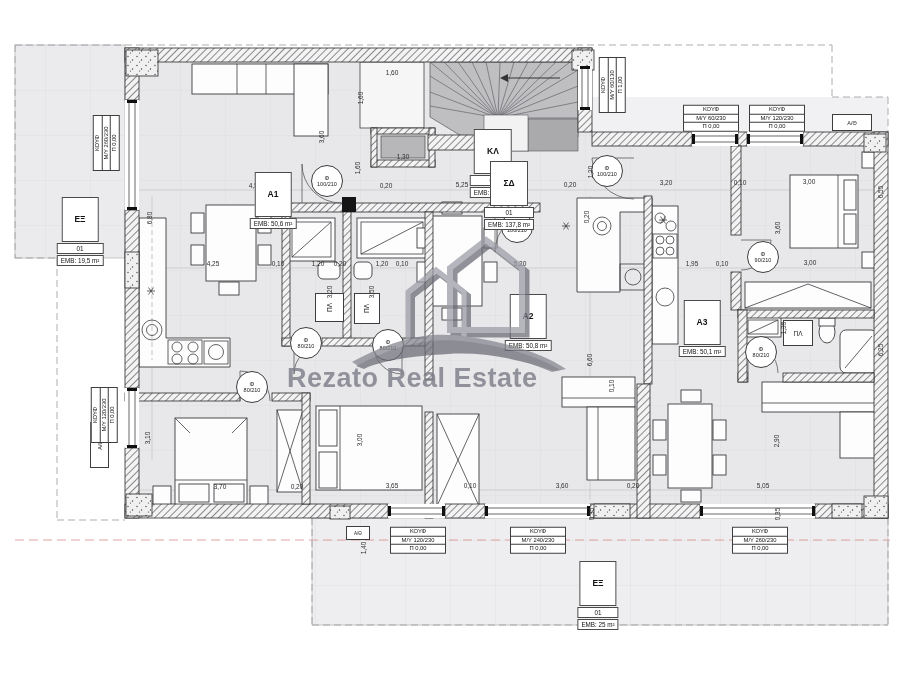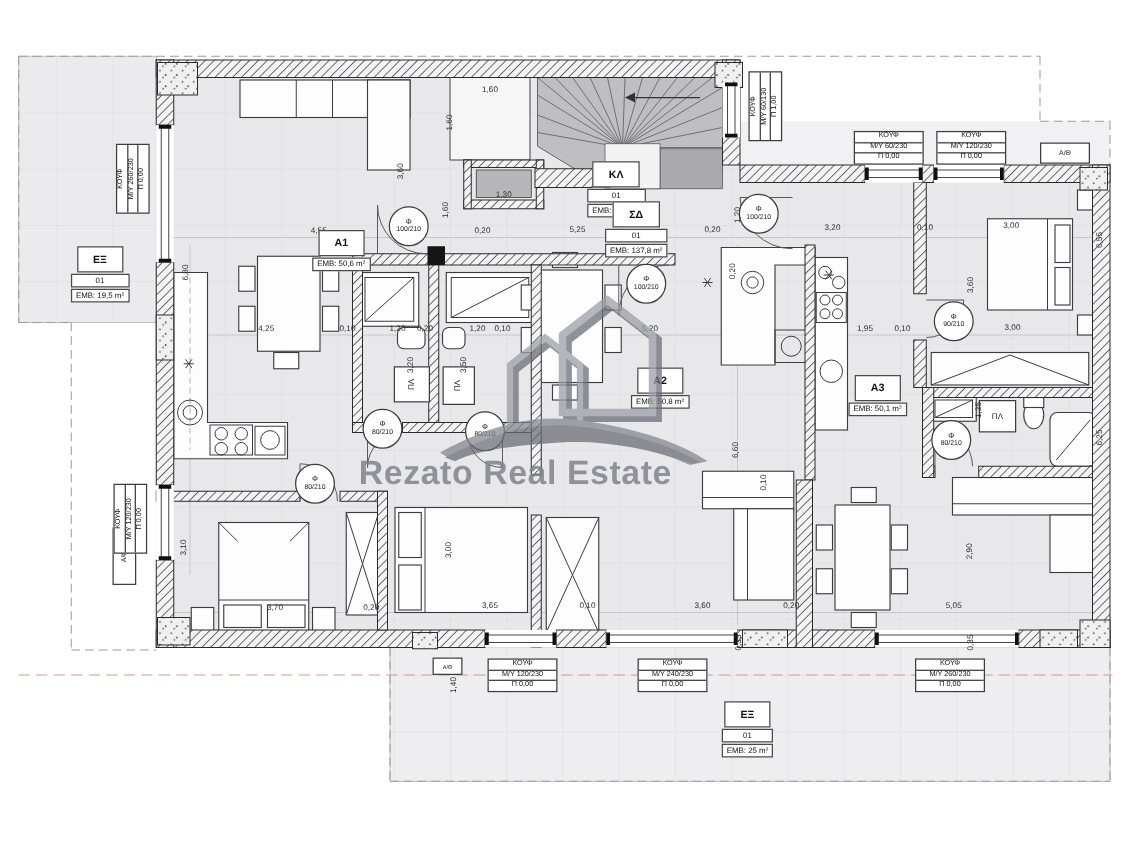--- a/index.html
+++ b/index.html
@@ -18,21 +18,21 @@
   .cap{fill:#101010}
   .fan{stroke:#55555a;stroke-width:.6}
   .dimline{stroke:#b4b4b8;stroke-width:.5}
   .bnd{fill:none;stroke:#9b9ba0;stroke-width:.8;stroke-dasharray:7 4}
   .red{stroke:#dc9898;stroke-width:.9;stroke-dasharray:9 5}
   .dash{stroke:#8a8a8e;stroke-width:.5;stroke-dasharray:5 3;fill:none}
 
   
   .lbl{position:absolute;transform:translate(-50%,0);text-align:center;z-index:5}
   .lbl .rn{display:inline-block;background:#fff;border:1px solid #4a4a4a;font-weight:bold;
-    font-size:8.5px;padding:4px 12px;line-height:11px;color:#111}
+    font-size:8.5px;padding:16px 12px;line-height:11px;color:#111}
   .lbl .rc{background:#fff;border:1px solid #4a4a4a;font-size:6.3px;line-height:9px;
     padding:0 3px;margin-top:1px;color:#111;white-space:nowrap}
   .dim{position:absolute;font-size:6.5px;color:#2e2e2e;white-space:nowrap;line-height:1;
     transform:translate(-50%,-50%);z-index:4}
   .dim.v{transform:translate(-50%,-50%) rotate(-90deg)}
   .door{position:absolute;width:30px;height:30px;border:1px solid #3d3d3d;border-radius:50%;
     background:#fff;transform:translate(-50%,-50%);display:flex;flex-direction:column;
     align-items:center;justify-content:center;z-index:4;color:#222}
   .door .p{font-size:6px;line-height:6px}
   .door .n{font-size:5.5px;line-height:6px}
@@ -366,21 +366,21 @@
     <path class="arc" d="M741,240 H771 M771,240 A30,30 0 0 1 741,270"></path>
     <path class="arc" d="M748,373 V343 M748,343 A30,30 0 0 1 778,373"></path>
   </g>
 </svg>
 
 <div class="lbl" style="left:80px;top:197px">
   <div class="rn">EΞ</div>
   <div class="rc">01</div>
   <div class="rc">EMB: 19,5 m²</div>
 </div>
-<div class="lbl" style="left:273px;top:184px">
+<div class="lbl" style="left:273px;top:172px">
   <div class="rn">A1</div>
   <div class="rc">EMB: 50,6 m²</div>
 </div>
 <div class="lbl" style="left:493px;top:129px">
   <div class="rn">ΚΛ</div>
   <div class="rc">01</div>
   <div class="rc">EMB: 18,7 m²</div>
 </div>
 <div class="lbl" style="left:509px;top:161px">
   <div class="rn">ΣΔ</div>

